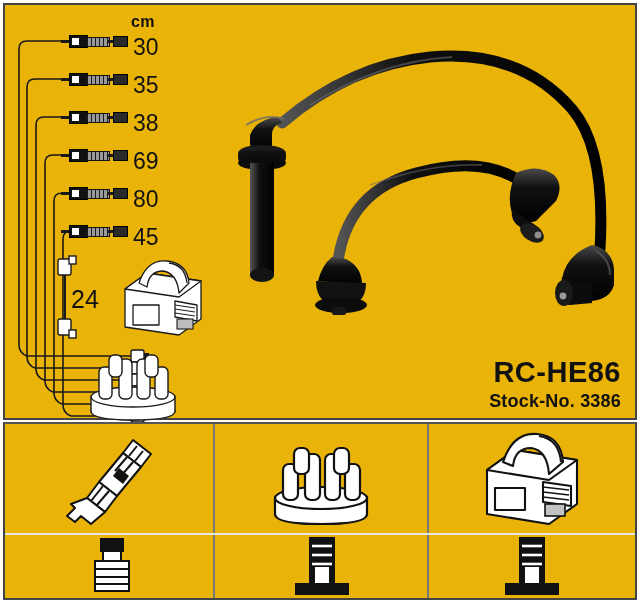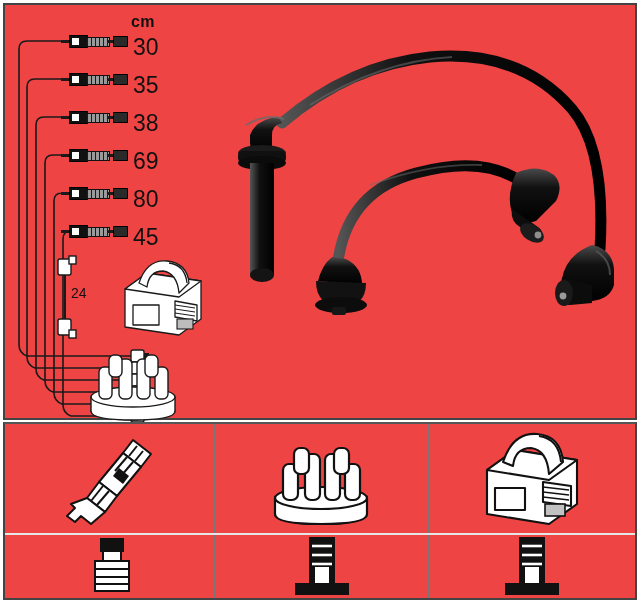--- a/index.html
+++ b/index.html
@@ -9,21 +9,21 @@
     font-family:"Liberation Sans", sans-serif;
     color:#111;
   }
   #sheet{
     position:relative;width:640px;height:603px;background:#ffffff;
   }
 
   
   .frame{
     position:absolute;box-sizing:border-box;
-    border:2px solid #444;background:#ef4444;
+    border:2px solid #444;background:#eab308;
   }
   #main-frame{left:3px;top:3px;width:634px;height:417px;}
   #bottom-frame{left:3px;top:422px;width:634px;height:178px;border-top:2px solid #555;}
 
   .vdiv{position:absolute;top:0;width:2px;height:100%;background:#777;}
   .hdiv{position:absolute;left:0;width:100%;height:2px;background:#e6e6e6;}
 
   
   #spec-list{position:absolute;left:0;top:0;width:215px;height:417px;}
   .cm-header{
@@ -47,21 +47,21 @@
              border:1px solid #111;}
   .term-grey i{position:absolute;left:0;top:0;width:100%;height:100%;
      background:repeating-linear-gradient(90deg,#1c1c1c 0 1.5px,#9a9a9a 1.5px 4px);}
   .term-tip{position:absolute;top:2px;width:13px;height:9px;background:#2a2a2a;
             border:1px solid #000;}
 
   
   #bundle{position:absolute;left:0;top:0;width:215px;height:417px;}
 
   
-  #jumper-label{position:absolute;left:66px;top:280px;font-size:14px;}
+  #jumper-label{position:absolute;left:66px;top:280px;font-size:25px;}
 
   
   #photo{position:absolute;left:215px;top:8px;width:419px;height:350px;}
 
   
   #title-block{position:absolute;right:14px;top:352px;text-align:right;}
   #prod-title{
     font-size:29px;font-weight:bold;letter-spacing:.5px;line-height:1.05;
     font-family:"Liberation Sans", sans-serif;
   }
@@ -280,20 +280,24 @@
         <path d="M342 264 L340 282 Q338 292 350 292 L372 290 L372 272 Z" fill="#0c0c0c"></path>
         <ellipse cx="344" cy="280" rx="9" ry="13" fill="#1a1a1a"></ellipse>
         <circle cx="343" cy="283" r="3.4" fill="#9a9a9a"></circle>
         <path d="M376 238 Q390 246 390 262" fill="none" stroke="#5c5c5c" stroke-width="2" opacity=".7"></path>
       </g>
 
       <path d="M90 92 Q160 48 232 44" fill="none" stroke="#6e6e6e" stroke-width="1.8" opacity=".55"></path>
       <path d="M150 172 Q210 150 262 152" fill="none" stroke="#6e6e6e" stroke-width="1.8" opacity=".5"></path>
     </svg>
 
+    <div id="title-block">
+      <div id="prod-title">RC-HE86</div>
+      <div id="stock-no">Stock-No. 3386</div>
+    </div>
   </div>
 
   <div class="frame" id="bottom-frame">
     <div class="vdiv" style="left:208px"></div>
     <div class="vdiv" style="left:422px"></div>
     <div class="hdiv" style="top:109px"></div>
 
     <div class="cell" style="left:0;top:0;width:208px;height:109px">
       <svg class="cell-icon" viewBox="0 0 208 109">
         <g stroke="#111" stroke-width="2" fill="#ffffff" stroke-linejoin="round">

